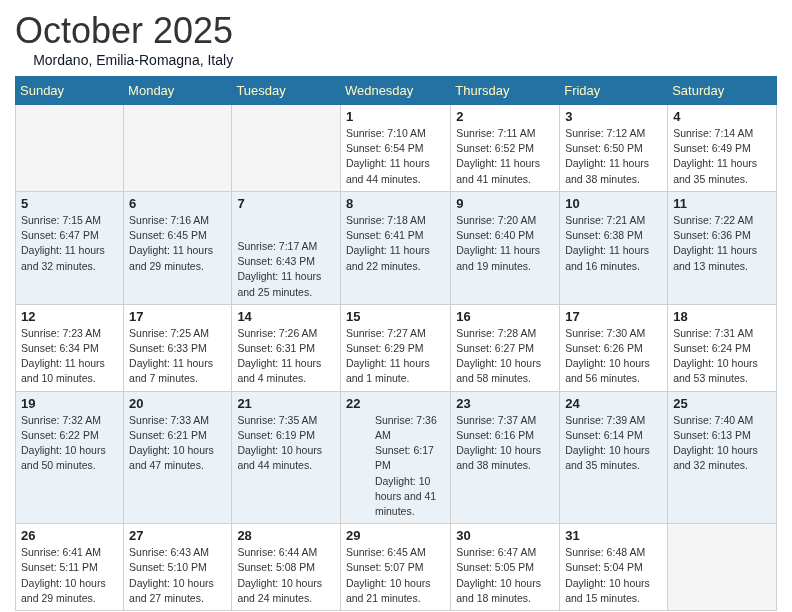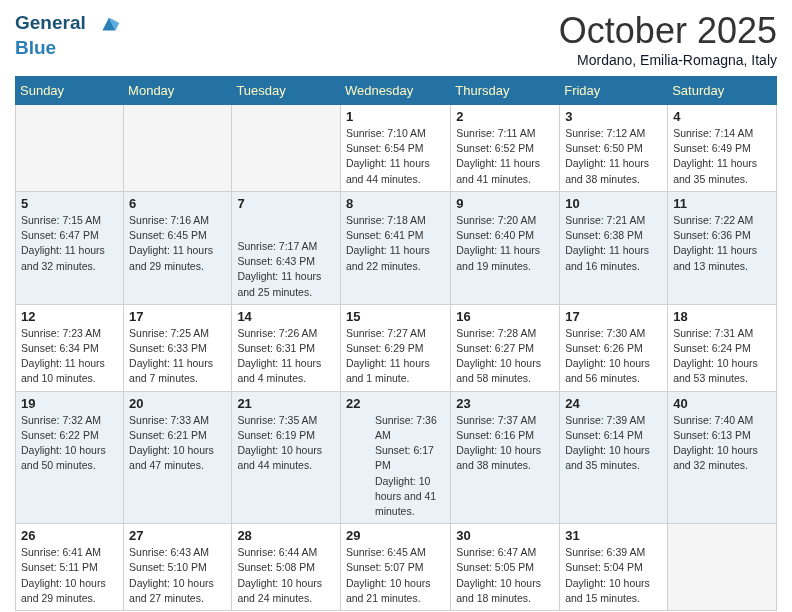--- a/index.html
+++ b/index.html
@@ -81,34 +81,20 @@
     }
     td.empty {
       background: #f5f5f5 !important;
     }
   </style>
 </head>
 <body>
 
 <div class="container">
   <div class="header">
-    <div class="logo">
-      <div>
-        <div style="display:flex;align-items:center;">
-          <div style="font-size:19px;font-weight:bold;color:#1a5276;line-height:1.1;">
-            <span style="color:#1a5276;">General</span>
-            <svg class="logo-icon" viewBox="0 0 30 30" width="30" height="30" style="display:inline-block;vertical-align:middle;">
-              <polygon points="8,22 22,22 15,8" fill="#2980b9"></polygon>
-              <polygon points="15,8 22,22 26,14" fill="#5dade2"></polygon>
-            </svg>
-          </div>
-        </div>
-        <div style="font-size:19px;font-weight:bold;color:#2980b9;line-height:1.1;">Blue</div>
-      </div>
-    </div>
     <div class="title-area">
       <div class="month-title">October 2025</div>
       <div class="location">Mordano, Emilia-Romagna, Italy</div>
     </div>
   </div>
 
   <table>
     <thead>
       <tr id="header-row">
       <th>Sunday</th>
@@ -269,21 +255,21 @@
 Sunset: 6:16 PM
 Daylight: 10 hours and 38 minutes.</div>
           </td>
           <td>
             <span class="day-num">24</span>
             <div class="day-info" style="white-space: pre-line;">Sunrise: 7:39 AM
 Sunset: 6:14 PM
 Daylight: 10 hours and 35 minutes.</div>
           </td>
           <td>
-            <span class="day-num">40</span>
+            <span class="day-num">25</span>
             <div class="day-info" style="white-space: pre-line;">Sunrise: 7:40 AM
 Sunset: 6:13 PM
 Daylight: 10 hours and 32 minutes.</div>
           </td>
         </tr>
         <tr>
           <td>
             <span class="day-num">26</span>
             <div class="day-info" style="white-space: pre-line;">Sunrise: 6:41 AM
 Sunset: 5:11 PM
@@ -308,21 +294,21 @@
 Daylight: 10 hours and 21 minutes.</div>
           </td>
           <td>
             <span class="day-num">30</span>
             <div class="day-info" style="white-space: pre-line;">Sunrise: 6:47 AM
 Sunset: 5:05 PM
 Daylight: 10 hours and 18 minutes.</div>
           </td>
           <td>
             <span class="day-num">31</span>
-            <div class="day-info" style="white-space: pre-line;">Sunrise: 6:39 AM
+            <div class="day-info" style="white-space: pre-line;">Sunrise: 6:48 AM
 Sunset: 5:04 PM
 Daylight: 10 hours and 15 minutes.</div>
           </td>
           <td class="empty"></td>
         </tr>
       </tbody>
   </table>
 </div>
 
 </body></html>

